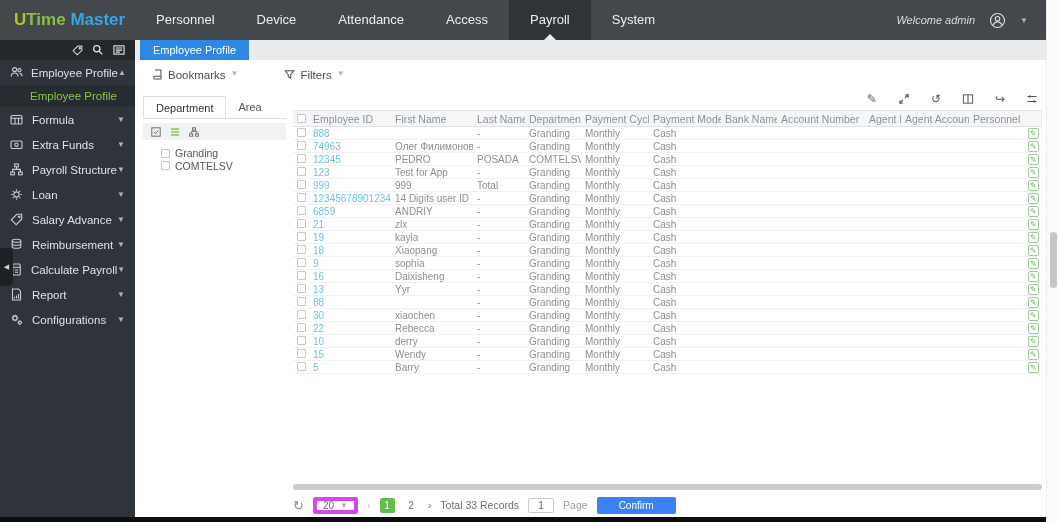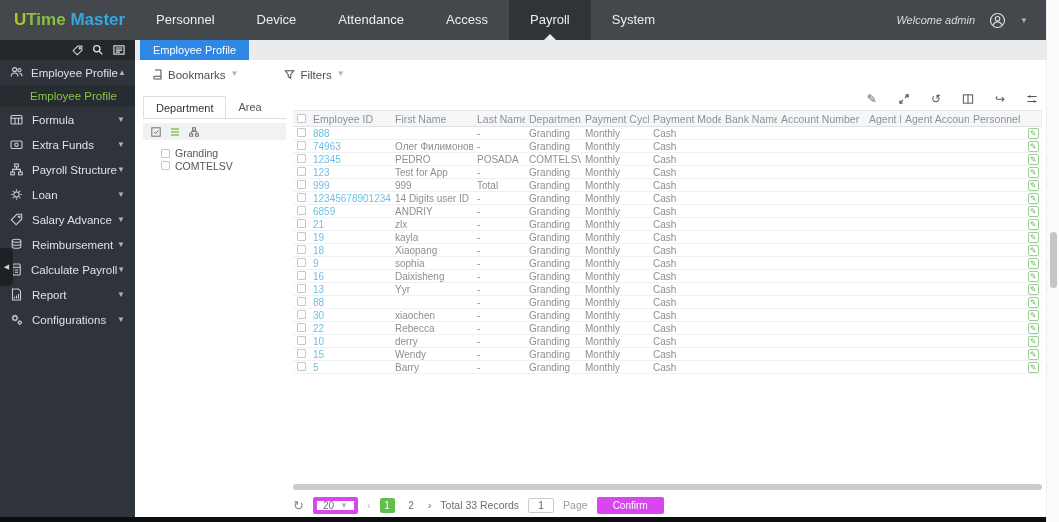--- a/index.html
+++ b/index.html
@@ -70,21 +70,21 @@
        font-size:10.5px; color:#6b6f73; }
   .refresh { font-size:13px; color:#8a8e91; cursor:pointer; }
   .pagesize { display:flex; align-items:center; gap:6px; border:4px solid #d946ef; border-radius:2px; height:17px; padding:0 6px; font-size:10px; cursor:pointer; }
   .pg-arrow { color:#b6b9bc; font-size:11px; cursor:pointer; }
   .pg-arrow.enabled { color:#6b6f73; }
   .pg-num { min-width:15px; height:15px; line-height:15px; text-align:center; font-size:10px; cursor:pointer; }
   .pg-num.active { background:#63bd4f; color:#fff; border-radius:2px; }
   .page-input { width:26px; height:15px; border:1px solid #ccc; border-radius:2px; text-align:center; font-size:10px; color:#666;
        font-family:"Liberation Sans",sans-serif; }
   .page-label { color:#9a9ea1; }
-  .confirm-btn { background:#d946ef; color:#fff; border:none; border-radius:2px; height:17px; padding:0 16px; font-size:10px;
+  .confirm-btn { background:#3b82f6; color:#fff; border:none; border-radius:2px; height:17px; padding:0 22px; font-size:10px;
        font-family:"Liberation Sans",sans-serif; cursor:pointer; }
 
   
   .bottom-strip { position:absolute; left:0; top:517px; width:1046px; height:5px; background:#0c0d0e; }
   .vscroll { position:absolute; left:1046px; top:0; width:13px; height:522px; background:#fbfbfb; border-left:1px solid #eee; }
   .vthumb { position:absolute; left:3px; top:232px; width:7px; height:56px; background:#c3c7ca; border-radius:4px; cursor:pointer; }
 
   svg { display:block; }
 </style>
 </head>

